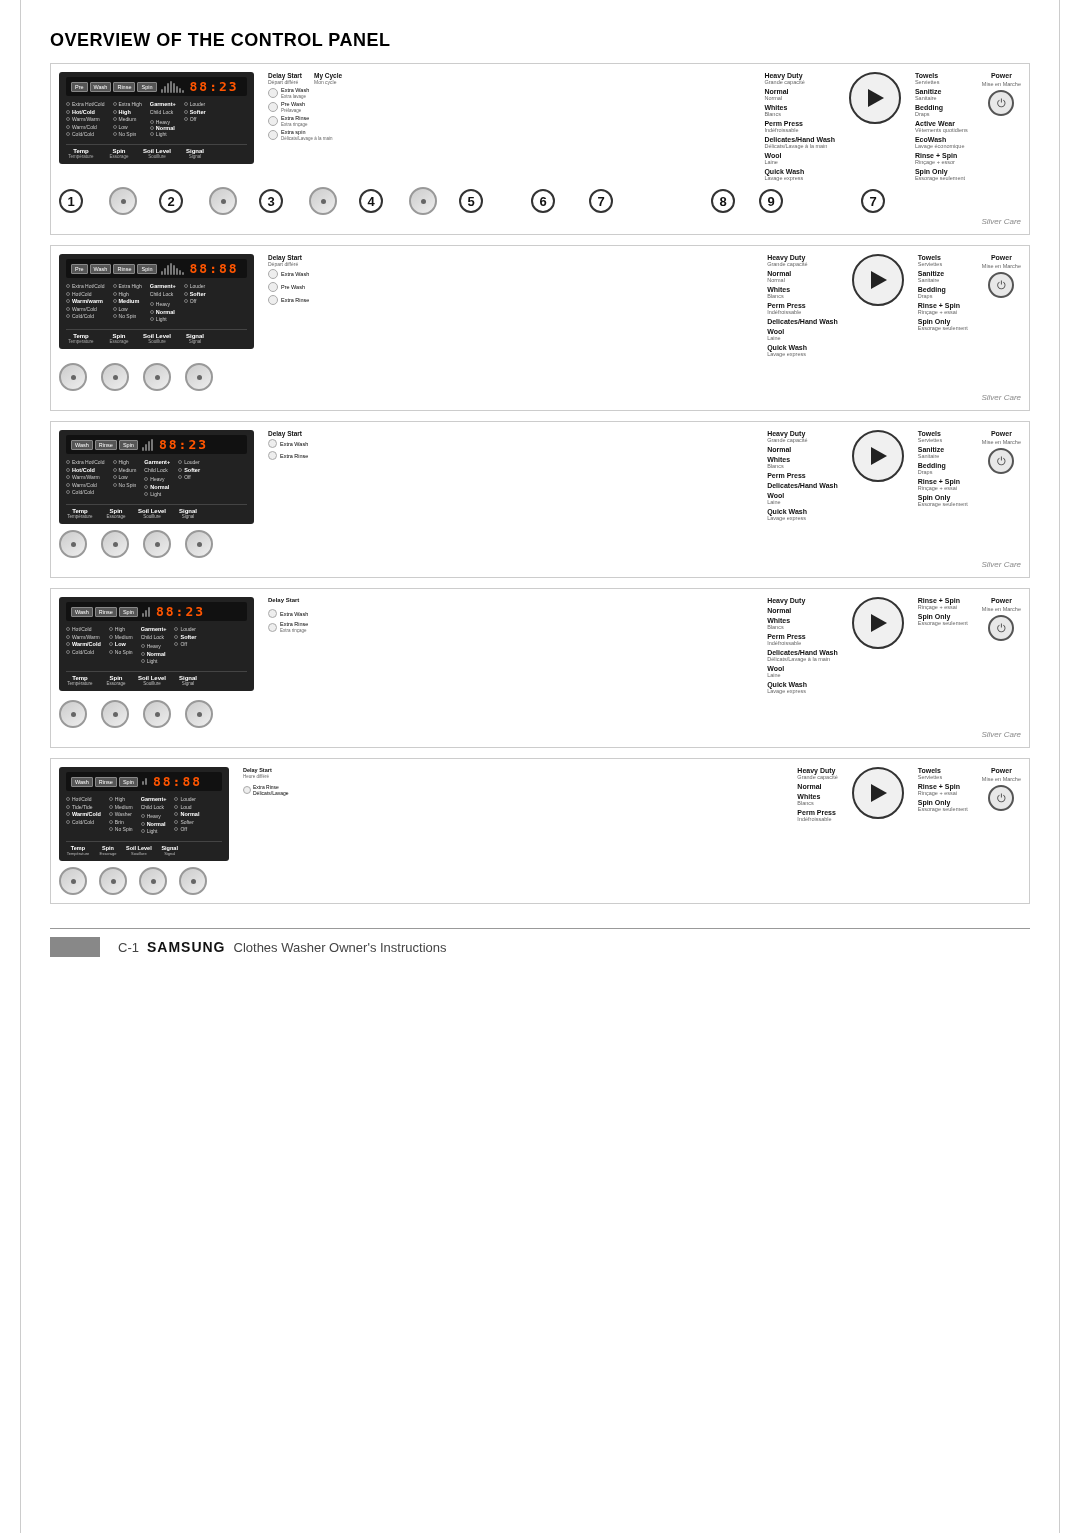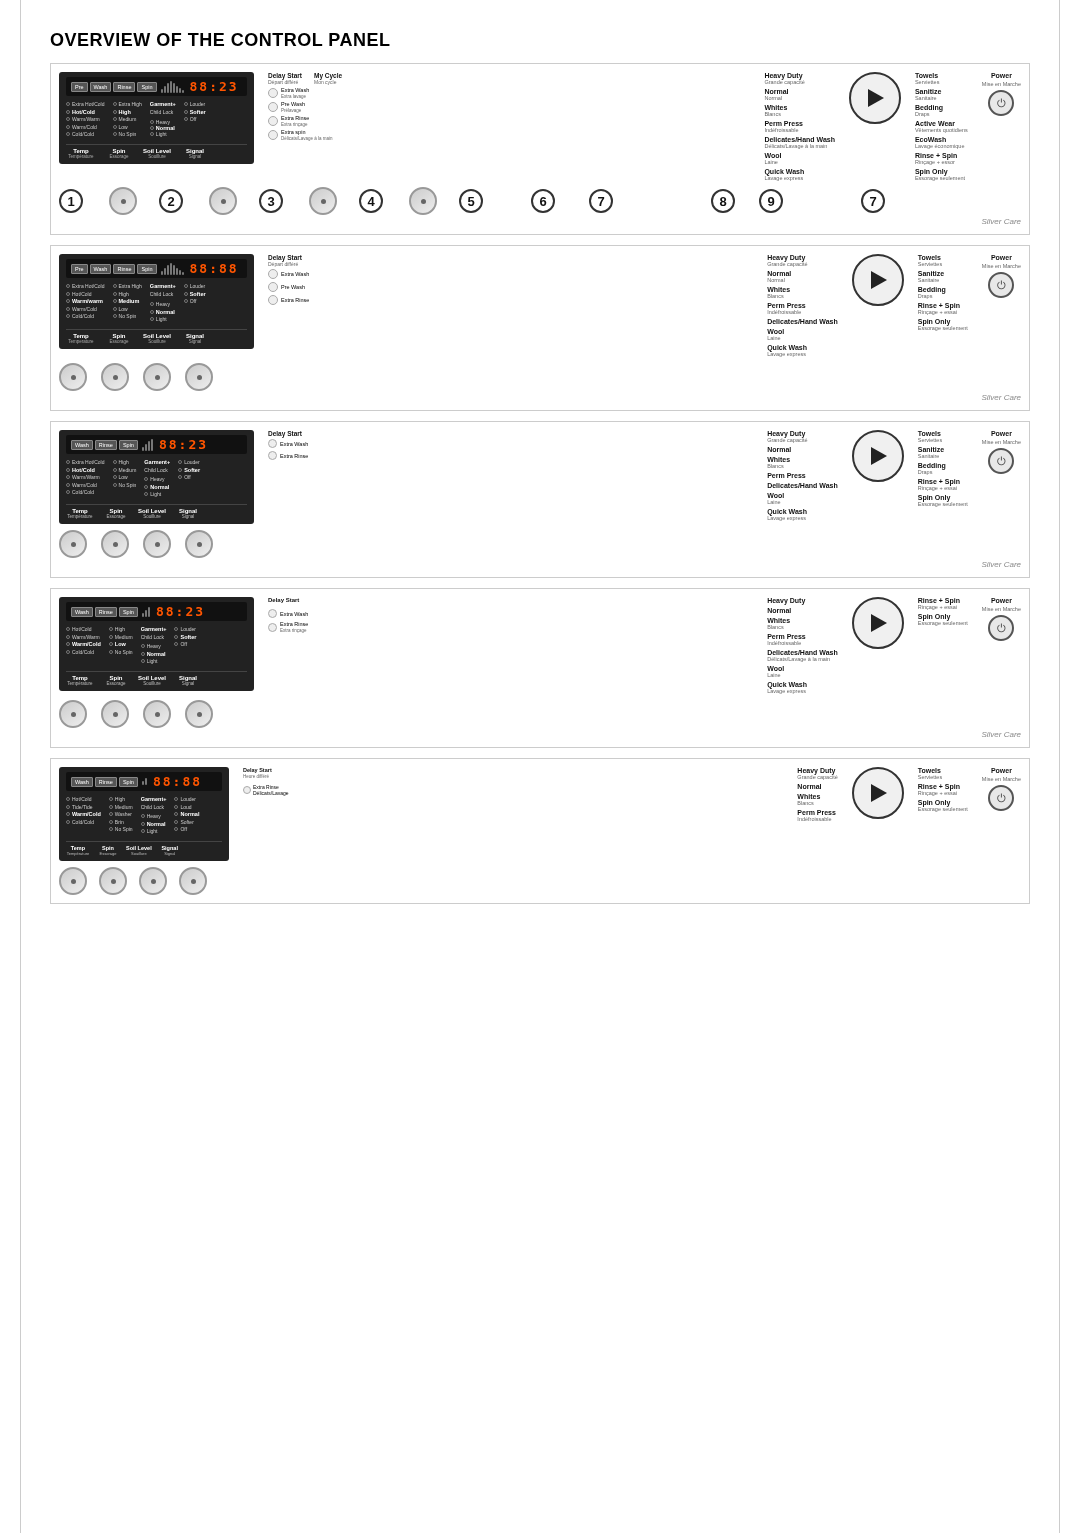--- a/index.html
+++ b/index.html
@@ -1441,14 +1441,20 @@
         </div>
       <div class="fp-knob-circle">
           <div class="fp-knob-dot"></div>
         </div>
       <div class="fp-knob-circle">
           <div class="fp-knob-dot"></div>
         </div>
     </div>
   </div>
 
+  <div class="footer">
+    <div class="footer-accent"></div>
+    <span class="footer-label">C-1</span>
+    <span class="footer-brand">SAMSUNG</span>
+    <span class="footer-desc">Clothes Washer Owner's Instructions</span>
+  </div>
 
 </div>
 
 </body></html>

